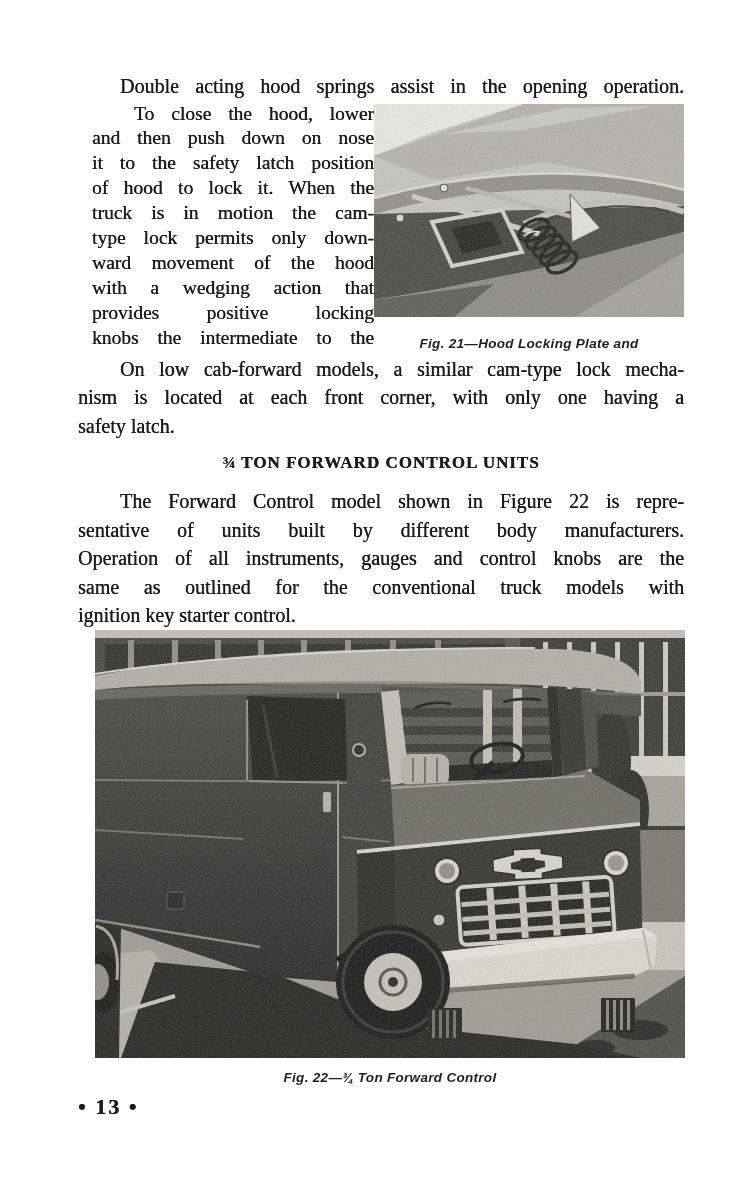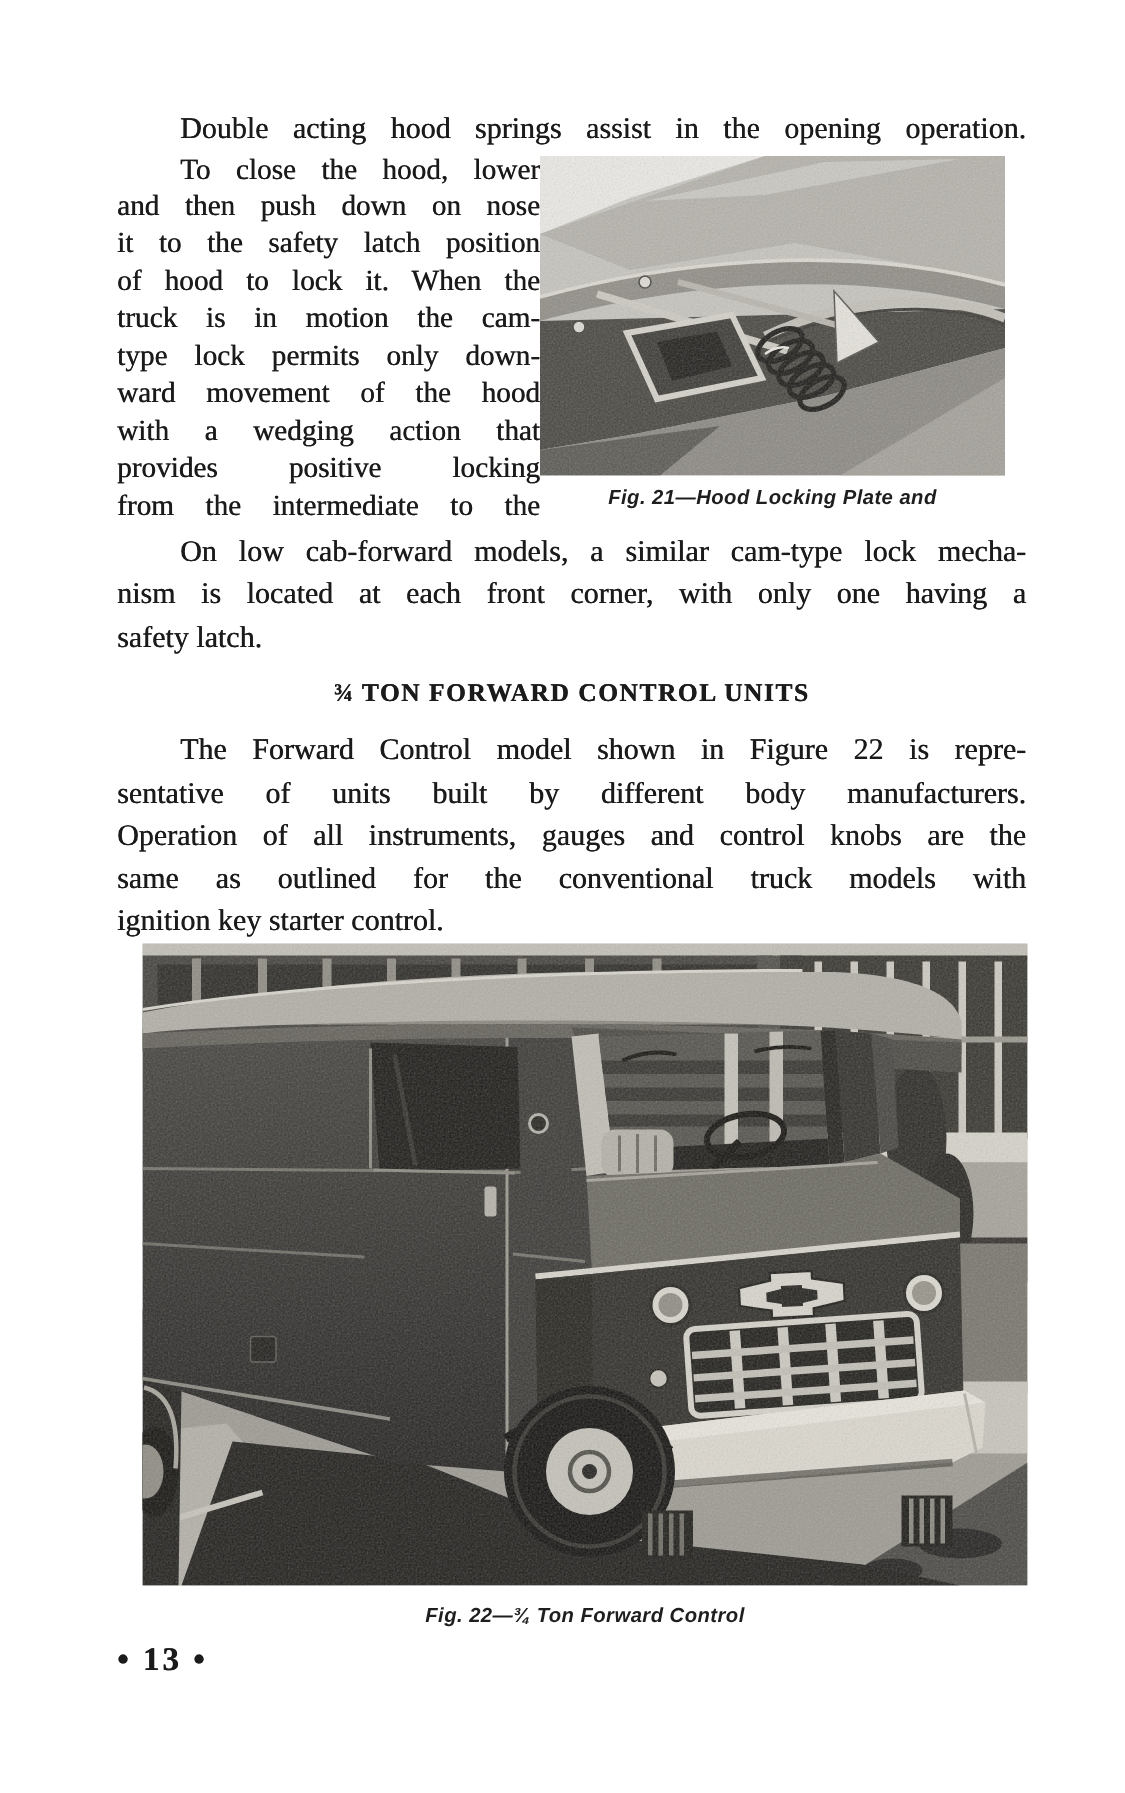--- a/index.html
+++ b/index.html
@@ -11,30 +11,30 @@
     font-family:"Liberation Serif",serif;
     box-sizing:border-box;
     padding:72px 66px 0 78px;
     overflow:hidden;
     border-radius:27px;
   }
   .body-text{font-size:20px;line-height:28.5px;text-shadow:0.3px 0 0 currentColor;}
   .col-text{font-size:19.5px;line-height:24.9px;width:282px;text-shadow:0.3px 0 0 currentColor;}
   .tline{white-space:nowrap;}
   .tline.just{white-space:normal;text-align:justify;text-align-last:justify;}
-  .two-col{display:flex;justify-content:flex-start;align-items:flex-start;margin-top:1px;}
+  .two-col{display:flex;justify-content:flex-end;align-items:flex-start;margin-top:1px;}
   .figure21-block{width:310px;}
   .figure21-block svg{display:block;margin-top:2px;}
   .fig-caption{
     font-family:"Liberation Sans",sans-serif;
     font-weight:bold;font-style:italic;
     font-size:13.5px;line-height:17px;
     text-align:center;letter-spacing:0.3px;color:#1e1e1e;
   }
-  .fig21-caption{margin-top:6px;}
+  .fig21-caption{margin-top:18px;}
   .para2{margin-top:3px;}
   .section-heading{
     margin-top:8px;
     font-size:17px;font-weight:bold;
     text-align:center;letter-spacing:1px;line-height:30px;
     text-shadow:0.3px 0 0 currentColor;
   }
   .para3{margin-top:9px;}
   .figure22-block{margin-top:0;margin-left:17px;width:590px;}
   .figure22-block svg{display:block;}
@@ -58,21 +58,21 @@
     <div class="col-text">
         <div class="tline just" style="text-indent: 42px;">To close the hood, lower</div>
         <div class="tline just">and then push down on nose</div>
         <div class="tline just">it to the safety latch position</div>
         <div class="tline just">of hood to lock it. When the</div>
         <div class="tline just">truck is in motion the cam-</div>
         <div class="tline just">type lock permits only down-</div>
         <div class="tline just">ward movement of the hood</div>
         <div class="tline just">with a wedging action that</div>
         <div class="tline just">provides positive locking</div>
-        <div class="tline just">from the intermediate to the</div>
+        <div class="tline just">knobs the intermediate to the</div>
       </div>
 
     <div class="figure21-block">
 
       <svg width="310" height="213" viewBox="0 0 310 213">
         <defs>
           <filter id="g21grain" x="0" y="0" width="100%" height="100%">
             <feTurbulence type="fractalNoise" baseFrequency="0.85" numOctaves="2" stitchTiles="stitch"></feTurbulence>
             <feColorMatrix type="saturate" values="0"></feColorMatrix>
             <feComponentTransfer>

